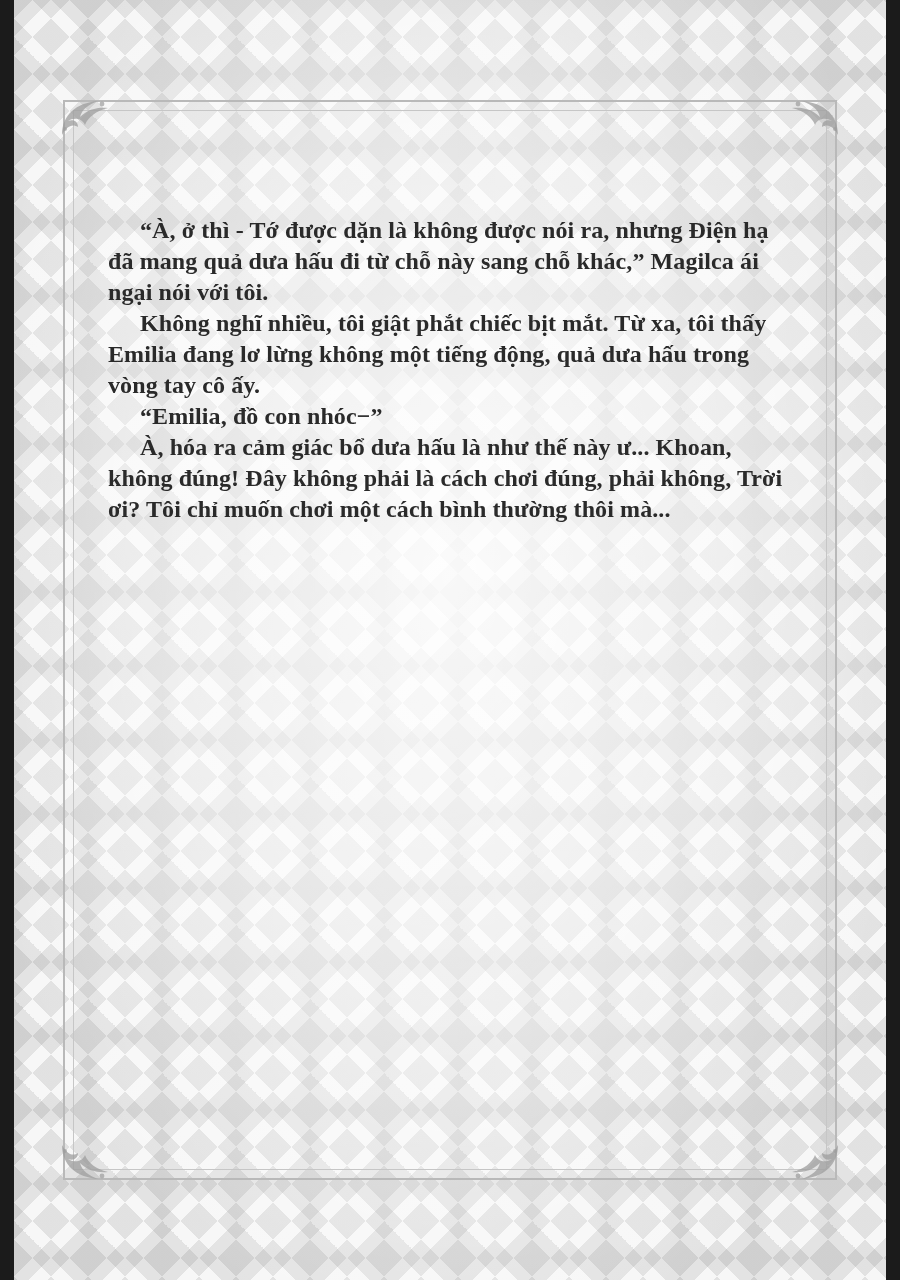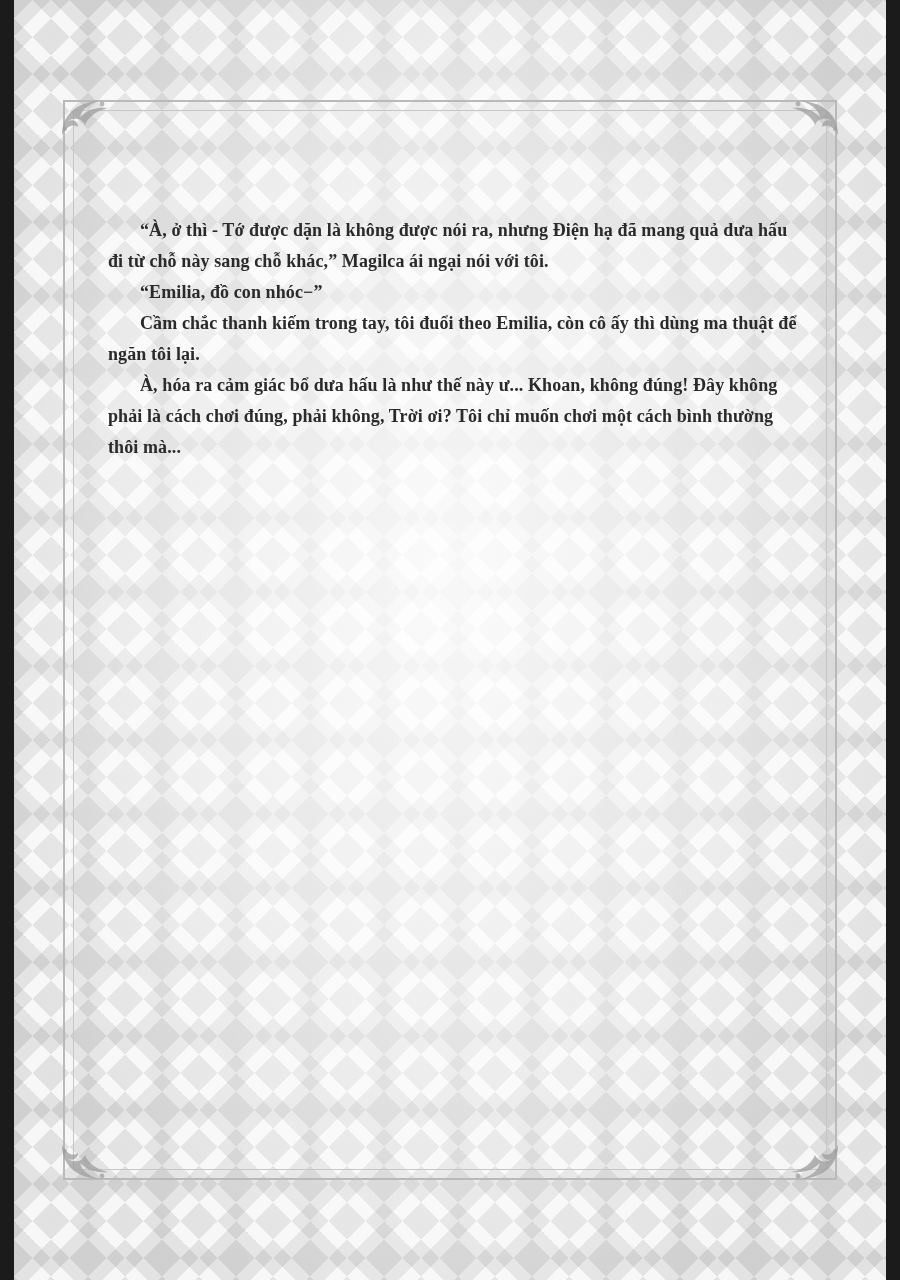--- a/index.html
+++ b/index.html
@@ -91,21 +91,21 @@
 
   
   .content {
     position: absolute;
     left: 108px;
     right: 100px;
     top: 215px;
     z-index: 20;
     color: #2a2a2a;
     font-family: "Liberation Serif", "DejaVu Serif", serif;
-    font-size: 18px;
+    font-size: 24px;
     line-height: 31px;
     font-weight: 600;
     text-align: left;
     letter-spacing: 0.1px;
   }
   .content p {
     margin: 0;
     text-indent: 32px;
   }
 </style>
@@ -149,18 +149,18 @@
   <div class="corner br">
     <svg viewBox="0 0 58 44">
       <path d="M4 40 C4 20 18 8 40 6 C30 10 24 14 22 22 C30 14 40 12 50 13 C38 16 30 22 27 30 C24 23 16 22 10 26 C16 24 20 27 20 32 C14 28 8 32 4 40 Z" fill="currentColor" opacity="0.75"></path>
       <circle cx="44" cy="9" r="2.4" fill="currentColor" opacity="0.7"></circle>
       <circle cx="7" cy="34" r="2" fill="currentColor" opacity="0.7"></circle>
     </svg>
   </div>
 
   <div class="content">
     <p>“À, ở thì - Tớ được dặn là không được nói ra, nhưng Điện hạ đã mang quả dưa hấu đi từ chỗ này sang chỗ khác,” Magilca ái ngại nói với tôi.</p>
+    <p>Không nghĩ nhiều, tôi giật phắt chiếc bịt mắt. Từ xa, tôi thấy Emilia đang lơ lừng không một tiếng động, quả dưa hấu trong vòng tay cô ấy.</p>
     <p>“Emilia, đồ con nhóc−”</p>
-    <p>Cầm chắc thanh kiếm trong tay, tôi đuổi theo Emilia, còn cô ấy thì dùng ma thuật để ngăn tôi lại.</p>
     <p>À, hóa ra cảm giác bổ dưa hấu là như thế này ư... Khoan, không đúng! Đây không phải là cách chơi đúng, phải không, Trời ơi? Tôi chỉ muốn chơi một cách bình thường thôi mà...</p>
   </div>
 
 </div>
 
 </body></html>

